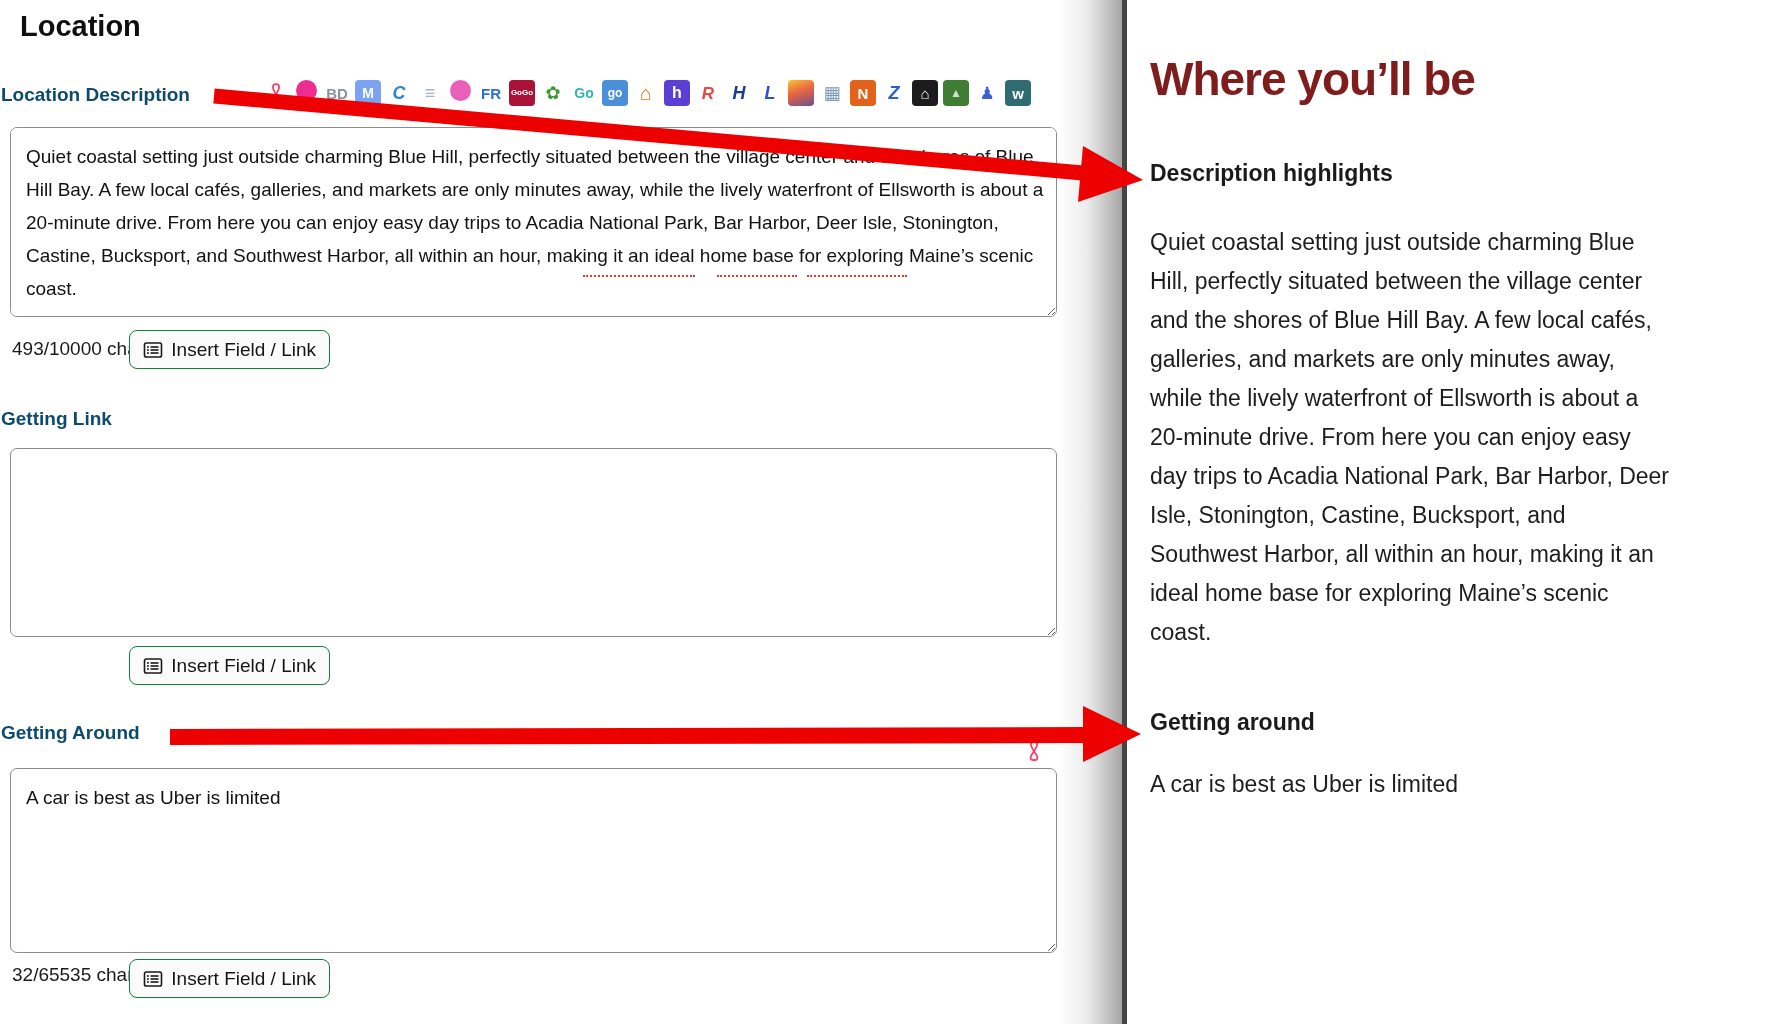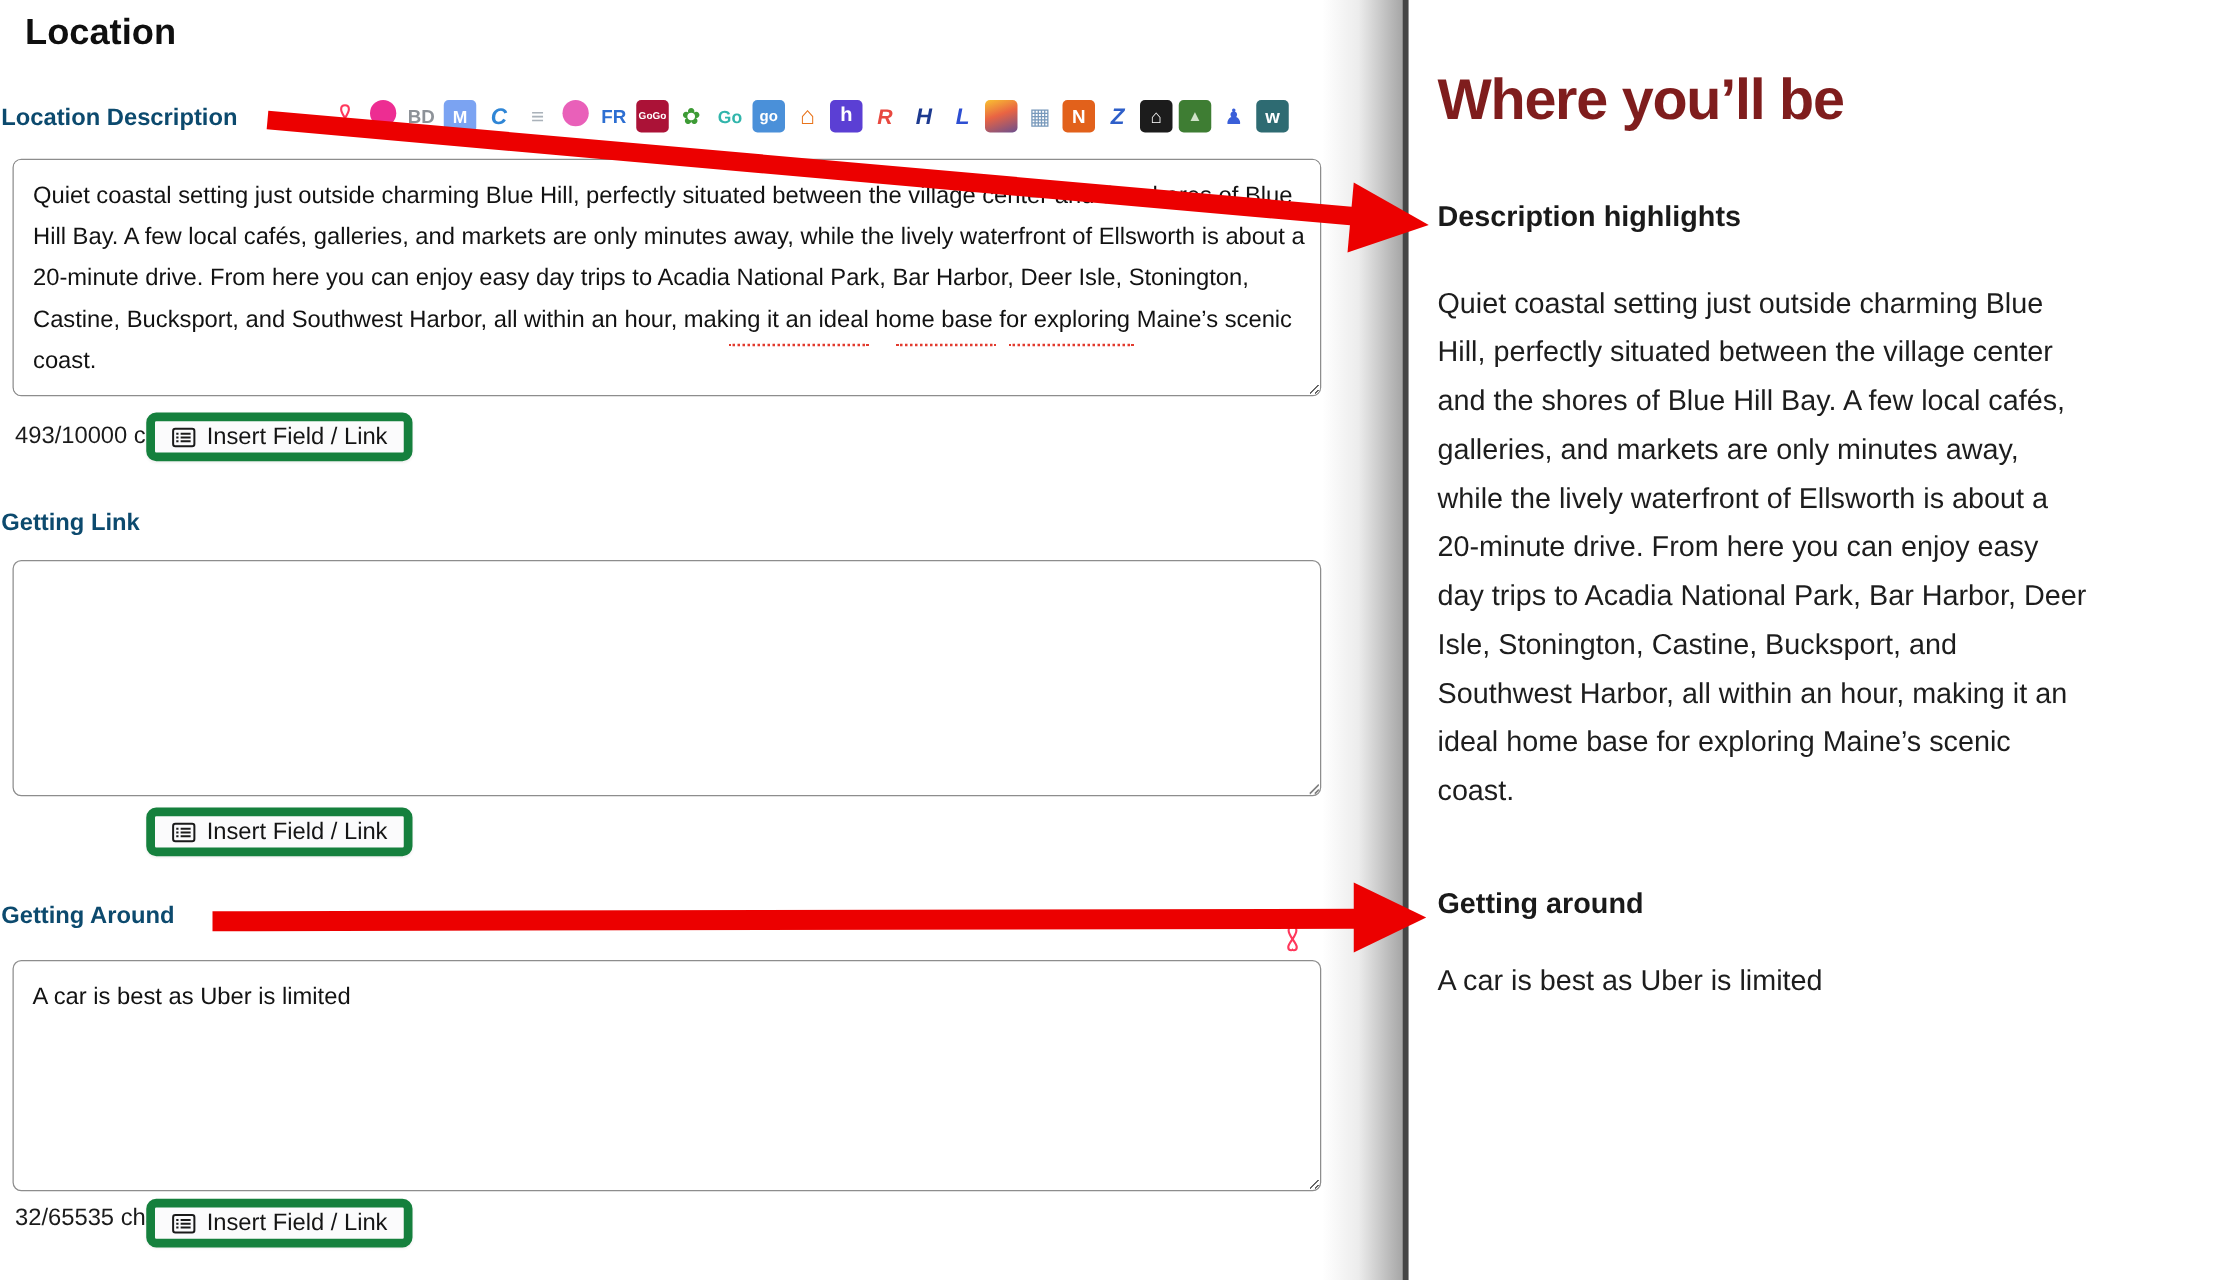--- a/index.html
+++ b/index.html
@@ -36,21 +36,21 @@
   .squiggle{position:absolute;height:4px;border-bottom:2px dotted #e23b2e;z-index:5;pointer-events:none}
   #sq1{left:583px;top:271px;width:112px}
   #sq2{left:717px;top:271px;width:80px}
   #sq3{left:807px;top:271px;width:100px}
 
   .counter{position:absolute;left:12px;font-size:19px;color:#1b1b1b}
   #cnt-desc{top:338px} #cnt-around{top:964px}
 
   .insert-btn{position:absolute;right:728px;height:39px;display:inline-flex;align-items:center;gap:8px;
     padding:0 13px;font:19px "Liberation Sans","DejaVu Sans",sans-serif;color:#151515;
-    background:#fbfbfc;border:7px solid #15803d;border-radius:8px;box-shadow:0 1px 2px rgba(0,0,0,.06);cursor:pointer}
+    background:#fbfbfc;border:1px solid #15803d;border-radius:8px;box-shadow:0 1px 2px rgba(0,0,0,.06);cursor:pointer}
   #btn-desc{top:330px} #btn-there{top:646px} #btn-around{top:959px}
   .btn-icon{display:inline-flex;width:20px;height:20px}
 
   .ga-icon{position:absolute;left:1021px;top:737px;width:26px;height:26px;display:flex}
 
   
   .divider{position:absolute;left:1058px;top:0;width:64px;height:1024px;
     background:linear-gradient(to right,#ffffff 0%,#ececec 45%,#a6a6a6 100%);
     border-right:5px solid #454545}
 

